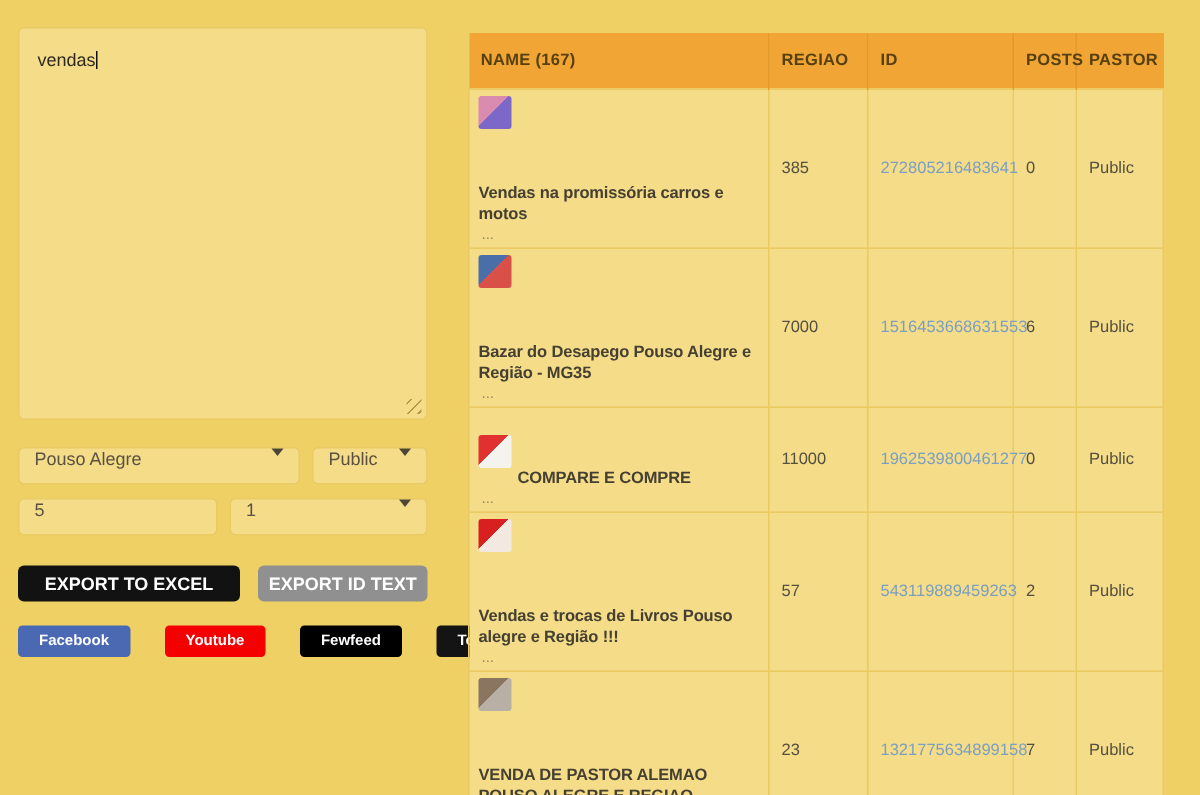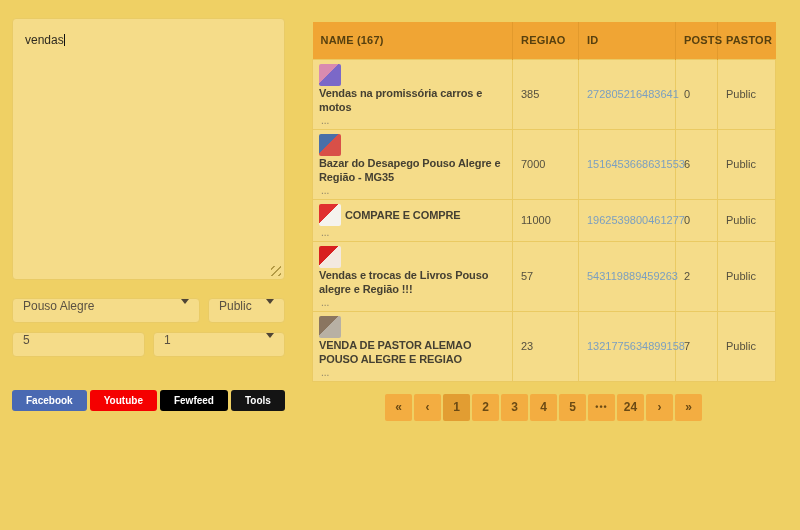--- a/index.html
+++ b/index.html
@@ -37,41 +37,41 @@
 
   .btn { display:flex; align-items:center; justify-content:center; border:none; cursor:pointer; font-weight:bold; }
   .btn-start {
     margin-top:21px; width:273px; height:26px; background:#4e7fa9; color:#f2ede0;
     border-radius:3px; font-size:13px; letter-spacing:.4px;
   }
   .export-row { margin-top:20px; justify-content:space-between; }
   .btn-excel { width:148px; height:24px; background:#121212; color:#fff; border-radius:4px; font-size:12px; }
   .btn-idtext { width:113px; height:24px; background:#909090; color:#fff; border-radius:4px; font-size:12px; }
 
-  .social-row { margin-top:33px; gap:3px; }
+  .social-row { margin-top:16px; gap:23px; }
   .btn-social { height:21px; padding:0 14px; border-radius:3px; color:#fff; font-size:10px; font-weight:bold; }
 
   
   .right-panel { position:absolute; left:312px; top:22px; width:463px; }
 
   table { border-collapse:collapse; table-layout:fixed; width:463px; }
   thead th {
     background:#f0a534; color:#57400f; font-size:11px; font-weight:bold; text-align:left;
     padding:8px 8px; border-right:1px solid #e29a2c; height:37px; letter-spacing:.2px;
   }
   thead th:last-child { border-right:none; }
   tbody td {
     background:#f5dc89; border:1px solid #eaca63; font-size:11px; color:#55503f;
     padding:4px 8px; vertical-align:middle;
   }
   .name-cell { padding:4px 6px; }
   .avatar { display:inline-block; width:22px; height:22px; border-radius:2px; vertical-align:middle; margin-right:4px; }
   .group-name {
     display:inline-block; max-width:100%; vertical-align:middle;
-    font-size:11px; font-weight:bold; color:#454032; letter-spacing:-.1px; line-height:14px; cursor:pointer;
+    font-size:11px; font-weight:bold; color:#454032; letter-spacing:-.1px; line-height:14px; cursor:pointer;margin-top:36px;
   }
   .dots { font-size:10px; line-height:8px; color:#8e8468; margin-top:3px; margin-left:2px; }
   .id-link { color:#7b9fc0; cursor:pointer; text-decoration:none; }
 
   
   .pagination { margin-top:12px; display:flex; justify-content:center; gap:2px; }
   .page-btn {
     min-width:27px; height:27px; padding:0 6px; display:flex; align-items:center; justify-content:center;
     background:#f3ad41; color:#6b4a14; font-size:12px; font-weight:bold; border:none; border-radius:2px; cursor:pointer;
   }
@@ -103,20 +103,24 @@
     <div class="num-input">
       <span>5</span>
     </div>
     <div class="select sel-small">
       <span>1</span>
       <span class="chev"></span>
     </div>
   </div>
 
 
+  <div class="row export-row">
+    <button class="btn btn-excel">EXPORT TO EXCEL</button>
+    <button class="btn btn-idtext">EXPORT ID TEXT</button>
+  </div>
 
   <div class="row social-row">
     <button class="btn btn-social" style="background: rgb(74, 105, 178);">Facebook</button>
     <button class="btn btn-social" style="background: rgb(245, 0, 0);">Youtube</button>
     <button class="btn btn-social" style="background: #000000;">Fewfeed</button>
     <button class="btn btn-social" style="background: rgb(20, 20, 20);">Tools</button>
   </div>
 
 </div>
 

